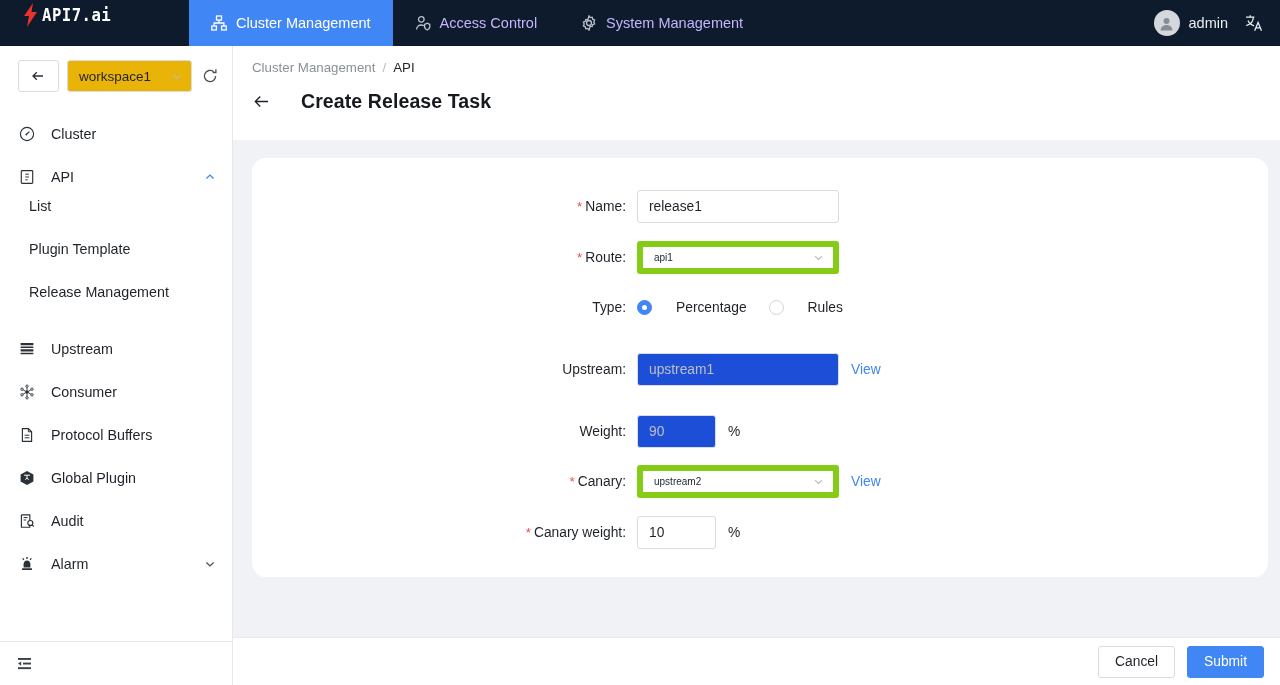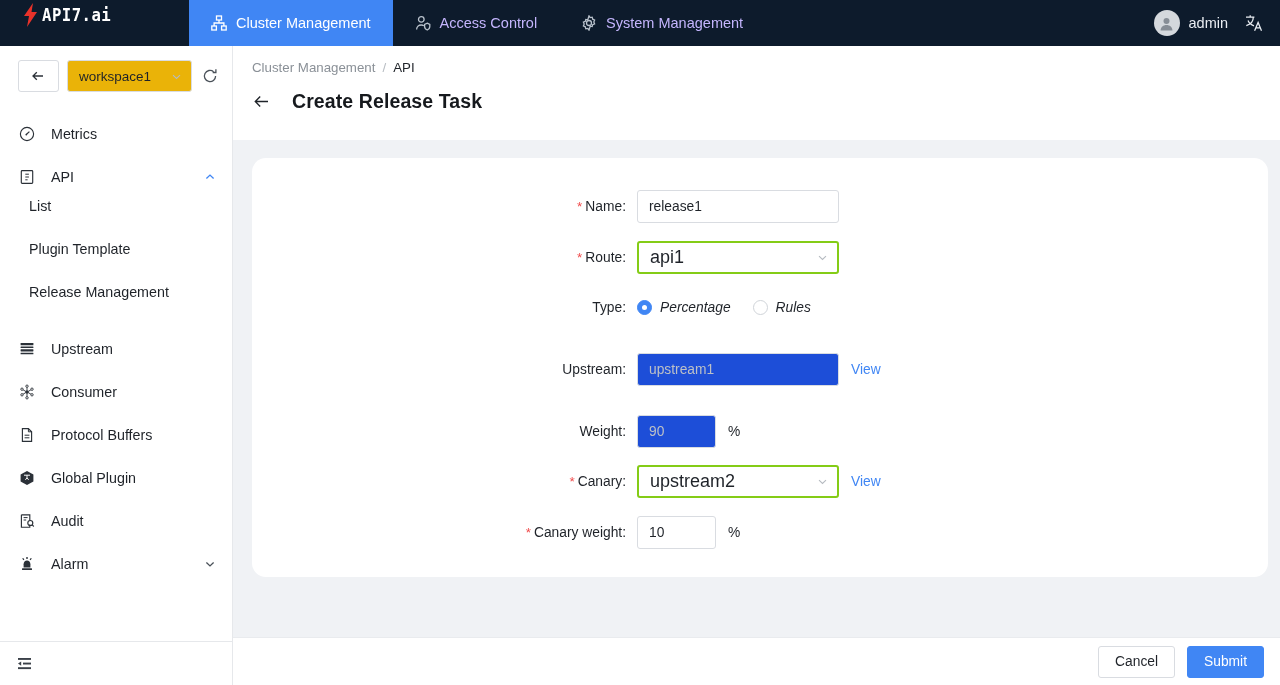--- a/index.html
+++ b/index.html
@@ -132,21 +132,21 @@
     position: absolute; top: 46px; left: 233px;
     width: 1047px; height: 639px;
     background: #ffffff;
   }
   .page-head { padding: 14px 0 0 19px; background: #fff; }
   .crumbs { font-size: 13.3px; color: #8a9097; display: flex; gap: 7px; }
   .crumbs .crumb-last { color: #1f2329; }
   .crumbs .sep { color: #b6bbc1; }
   .title-row {
     display: flex; align-items: center;
-    gap: 21px;
+    gap: 30px;
     margin-top: 15px;
   }
   .back-arrow { line-height: 0; cursor: pointer; color: #1f2329; display: flex; }
   .page-title { font-size: 19.5px; font-weight: 700; color: #16191d; letter-spacing: 0.1px; }
 
   .content-bg {
     position: absolute; top: 94px; left: 0;
     width: 1047px; height: 545px;
     background: #f0f2f5;
     padding: 18px 12px 0 19px;
@@ -176,32 +176,32 @@
     border: 1px solid #d9dce1; border-radius: 3px;
     background: #fff;
     display: flex; align-items: center;
     padding: 0 10px 0 11px;
     font-size: 13.8px; color: #1f2329;
   }
   .inp.disabled { color: #bcc0c6; background: #1d4ed8; }
   .inp.narrow { width: 79px; }
   .sel {
     width: 202px; height: 33px;
-    border: 2px solid #84cc16; border-radius: 3px;
+    border: 6px solid #84cc16; border-radius: 3px;
     background: #fff;
     display: flex; align-items: center; justify-content: space-between;
     padding: 0 9px 0 11px;
-    font-size: 18px; color: #1f2329;
+    font-size: 10px; color: #1f2329;
     cursor: pointer;
   }
   .suffix { font-size: 13.8px; color: #1f2329; }
   .link { font-size: 13.8px; color: #4086f4; cursor: pointer; }
 
   .radio-grp { display: flex; align-items: center; gap: 22px; }
-  .radio { display: flex; align-items: center; gap: 8px; cursor: pointer; font-size: 13.8px; color: #1f2329; font-style: italic; }
+  .radio { display: flex; align-items: center; gap: 24px; cursor: pointer; font-size: 13.8px; color: #1f2329; }
   .dot {
     width: 15px; height: 15px; border-radius: 50%;
     border: 1px solid #d0d4d9; background: #fff;
     display: flex; align-items: center; justify-content: center;
     flex: 0 0 15px;
   }
   .dot.on { border-color: #4086f4; background: #4086f4; }
   .dot.on::after { content: ""; width: 5px; height: 5px; border-radius: 50%; background: #fff; }
 
   
@@ -326,21 +326,21 @@
   <div class="menu">
 
     <div class="menu-item">
       <span class="m-ico">
         <svg width="16" height="16" viewBox="0 0 16 16" fill="none" stroke="#2b3138" stroke-width="1.15">
           <circle cx="8" cy="8" r="6.6"></circle>
             <path d="M10.4 5.6L7.3 8.5"></path>
             <circle cx="7.3" cy="8.6" r="0.9" fill="#2b3138" stroke="none"></circle>
         </svg>
       </span>
-      <span class="m-lbl">Metrics</span>
+      <span class="m-lbl">Cluster</span>
     </div>
 
     <div class="menu-item">
       <span class="m-ico">
         <svg width="16" height="16" viewBox="0 0 16 16" fill="none" stroke="#2b3138" stroke-width="1.15">
           <rect x="2.3" y="1.6" width="11.4" height="12.8" rx="0.8"></rect>
           <path d="M6.3 5.2H9.9M6.3 8H9.9M6.3 10.8H8.6" stroke-width="1"></path>
         </svg>
       </span>
       <span class="m-lbl">API</span>

